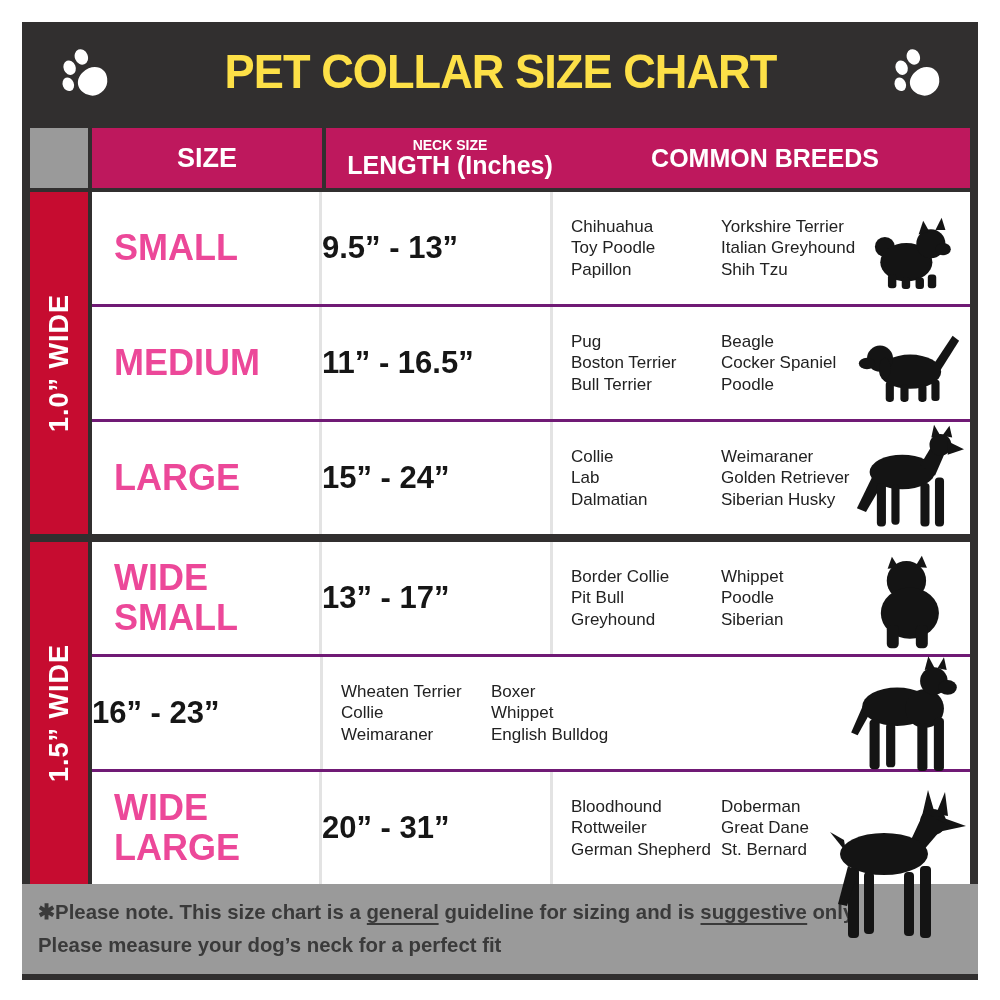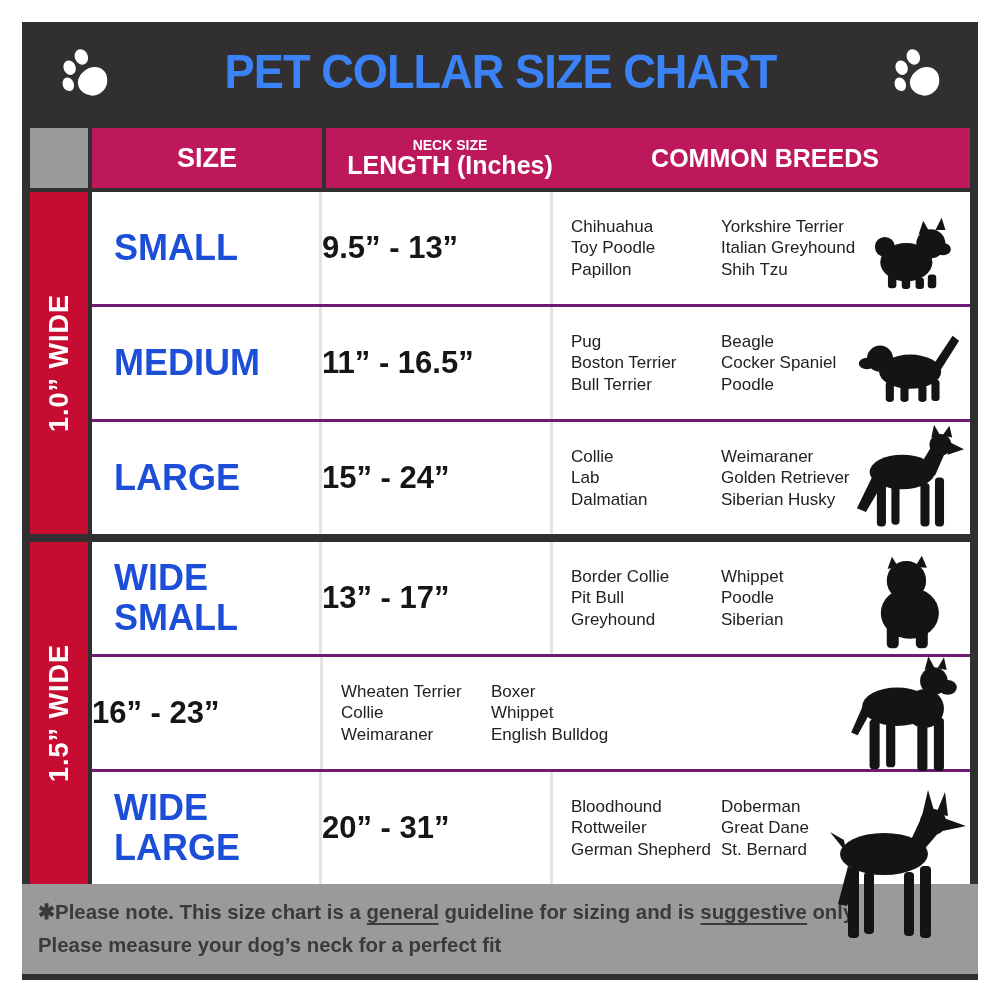--- a/index.html
+++ b/index.html
@@ -1,21 +1,21 @@
 <!DOCTYPE html>
 <html><head>
 <meta charset="utf-8">
 <style>
   *{box-sizing:border-box;margin:0;padding:0}
   body{background:#fff;font-family:"Liberation Sans", sans-serif;}
   .canvas{position:relative;width:1000px;height:1000px;background:#ffffff;overflow:hidden}
   .frame{position:absolute;left:22px;top:22px;width:956px;height:958px;background:#312f2f}
 
   
-  .hdr-title{position:absolute;top:22px;left:0;width:100%;text-align:center;color:#3b82f6;
+  .hdr-title{position:absolute;top:22px;left:0;width:100%;text-align:center;color:#fde047;
              font-weight:bold;font-size:48px;letter-spacing:-1px;white-space:nowrap}
   .hdr-title span{display:inline-block;transform:scaleX(.94)}
   .paw{position:absolute;top:26px;width:56px;height:54px;fill:#ffffff}
   .paw.left{left:34px}.paw.right{right:34px}
 
   
   .gray-sq{position:absolute;left:8px;top:106px;width:58px;height:60px;background:#9a9a9a}
   .hcell{position:absolute;top:106px;height:60px;background:#be185d;color:#fff;display:flex;
          align-items:center;justify-content:center;font-weight:bold;text-align:center}
   .hcell.size{left:70px;width:230px;font-size:27px}
@@ -31,21 +31,21 @@
   .band-label{color:#fff;font-weight:bold;font-size:27px;writing-mode:vertical-rl;
               transform:rotate(180deg);white-space:nowrap;letter-spacing:1px}
 
   
   .section{position:absolute;left:70px;width:878px;background:#fff;z-index:2;display:flex;flex-direction:column}
   .section1{top:170px;height:342px}
   .section2{top:520px;height:342px}
   .row{position:relative;flex:1;display:flex;background:#fff}
   .row + .row{border-top:3px solid #701a75}
   .cell-size{width:230px;display:flex;align-items:center;padding-left:22px;font-weight:bold;
-             font-size:36px;color:#1d4ed8;line-height:1.12;border-right:3px solid #e3e3e3}
+             font-size:36px;color:#ec4899;line-height:1.12;border-right:3px solid #e3e3e3}
   .cell-neck{width:231px;display:flex;align-items:center;font-weight:bold;
              font-size:31px;color:#161616;border-right:3px solid #e3e3e3;white-space:nowrap}
   .cell-breeds{flex:1;position:relative;display:flex;align-items:center;padding-left:18px}
   .bcol{width:146px;font-size:17px;line-height:1.25;color:#222}
   .bcol.b{width:150px;margin-left:4px}
 
   
   .dog{position:absolute;fill:#141414;z-index:5}
   .dog1{right:10px;bottom:12px;width:92px;height:78px}
   .dog2{right:6px;bottom:16px;width:106px;height:74px}

